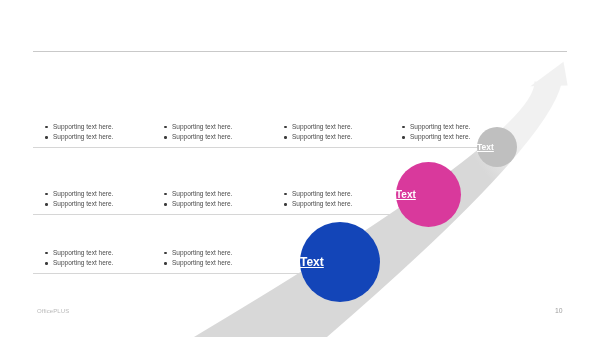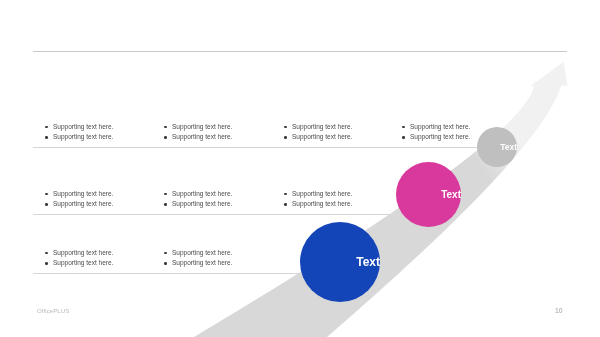--- a/index.html
+++ b/index.html
@@ -1,21 +1,21 @@
 <!DOCTYPE html>
 <html><head>
 <meta charset="utf-8">
 <title>Slide</title>
 <style>
   html,body{margin:0;padding:0;background:#ffffff;}
   body{width:600px;height:337px;overflow:hidden;font-family:"Liberation Sans",sans-serif;}
   #slide{position:relative;width:600px;height:337px;background:#ffffff;overflow:hidden;}
   .hrule{position:absolute;background:#d6d6d6;height:1px;}
   #arrow{position:absolute;left:0;top:0;width:600px;height:337px;z-index:3;}
-  .circle{position:absolute;z-index:5;border-radius:50%;display:flex;align-items:center;justify-content:flex-end;color:#fff;font-weight:bold;}
+  .circle{position:absolute;z-index:5;border-radius:50%;display:flex;align-items:center;justify-content:flex-start;color:#fff;font-weight:bold;text-decoration:underline;}
   .col{position:absolute;}
   .bullet-line{display:flex;align-items:flex-start;white-space:nowrap;}
   .bullet-dot{position:relative;display:inline-block;width:8px;height:10.3px;}
   .bullet-dot::before{content:"";position:absolute;left:0.4px;top:4.0px;width:2.4px;height:2.4px;border-radius:50%;background:#3c3c3c;}
   .bullet-text{color:#4a4a4a;font-size:6.5px;line-height:10.3px;}
   #brand{position:absolute;left:37px;top:307.5px;font-size:6px;color:#b9b9b9;letter-spacing:0.1px;}
   #pageno{position:absolute;left:555px;top:306.8px;font-size:6.8px;color:#9e9e9e;}
 </style>
 </head>
 <body>

